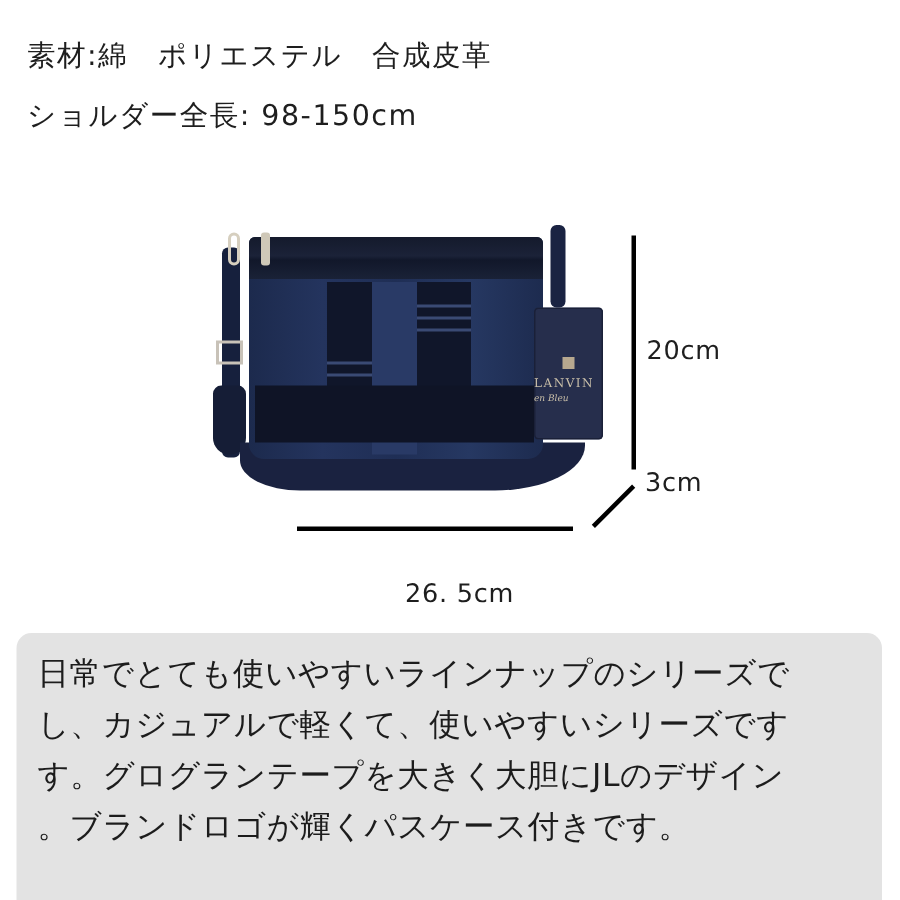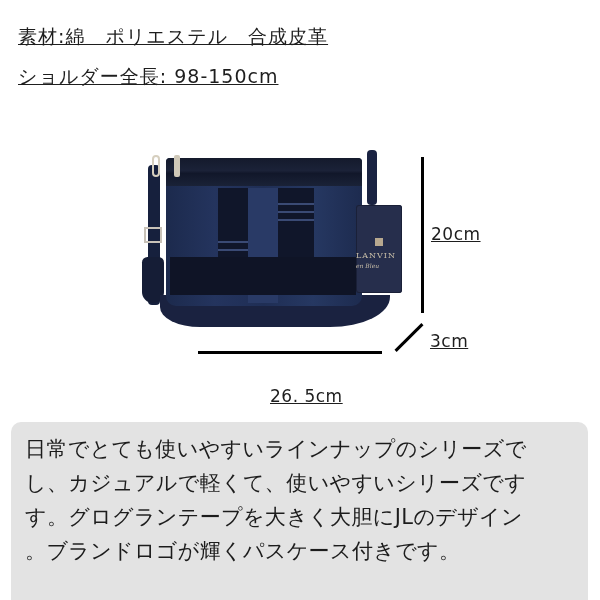--- a/index.html
+++ b/index.html
@@ -3,21 +3,20 @@
 <meta charset="utf-8">
 <style>
   html, body { margin: 0; padding: 0; }
   body {
     width: 600px; height: 600px; background: #ffffff; position: relative; overflow: hidden;
     font-family: "DejaVu Sans", "Liberation Sans", sans-serif; color: #222;
   }
   .spec-line {
     position: absolute; left: 18px; font-size: 19px; letter-spacing: 1px; color: #1e1e1e;
     white-space: pre;
-    text-decoration: underline;
   }
   #spec1 { top: 24px; }
   #spec2 { top: 64px; }
 
   
   .product { position: absolute; left: 130px; top: 145px; width: 290px; height: 200px; }
   .bag-body {
     position: absolute; left: 36px; top: 13px; width: 196px; height: 148px;
     background: linear-gradient(90deg, #1c2a4d 0%, #24345e 25%, #1f2e55 50%, #263862 75%, #1d2b4f 100%);
     border-radius: 4px 4px 10px 10px;
@@ -78,23 +77,23 @@
   .tag-brand { top: 46px; font-size: 8px; letter-spacing: 1px; }
   .tag-sub { top: 57px; font-size: 6px; font-style: italic; }
 
   
   .dim-v { position: absolute; left: 421px; top: 157px; width: 3px; height: 156px; background: #000; }
   .dim-h { position: absolute; left: 198px; top: 351px; width: 184px; height: 3px; background: #000; }
   .dim-d {
     position: absolute; left: 390px; top: 336px; width: 38px; height: 3px; background: #000;
     transform: rotate(-45deg); transform-origin: center;
   }
-  .dim-label { position: absolute; font-size: 17px; color: #1e1e1e; letter-spacing: 0.5px; white-space: nowrap; text-decoration: underline; }
+  .dim-label { position: absolute; font-size: 17px; color: #1e1e1e; letter-spacing: 0.5px; white-space: nowrap; }
   #label-height { left: 431px; top: 224px; }
-  #label-depth { left: 430px; top: 331px; }
+  #label-depth { left: 430px; top: 312px; }
   #label-width { left: 270px; top: 366px; margin-top: 20px; }
 
   
   .desc-box {
     position: absolute; left: 11px; top: 422px; width: 577px; height: 190px;
     background: #e3e3e3; border-radius: 10px; box-sizing: border-box;
     padding: 10px 10px 0 14px;
   }
   .desc-line {
     font-size: 21px; line-height: 34px; color: #1c1c1c; white-space: nowrap; letter-spacing: 0.4px;

